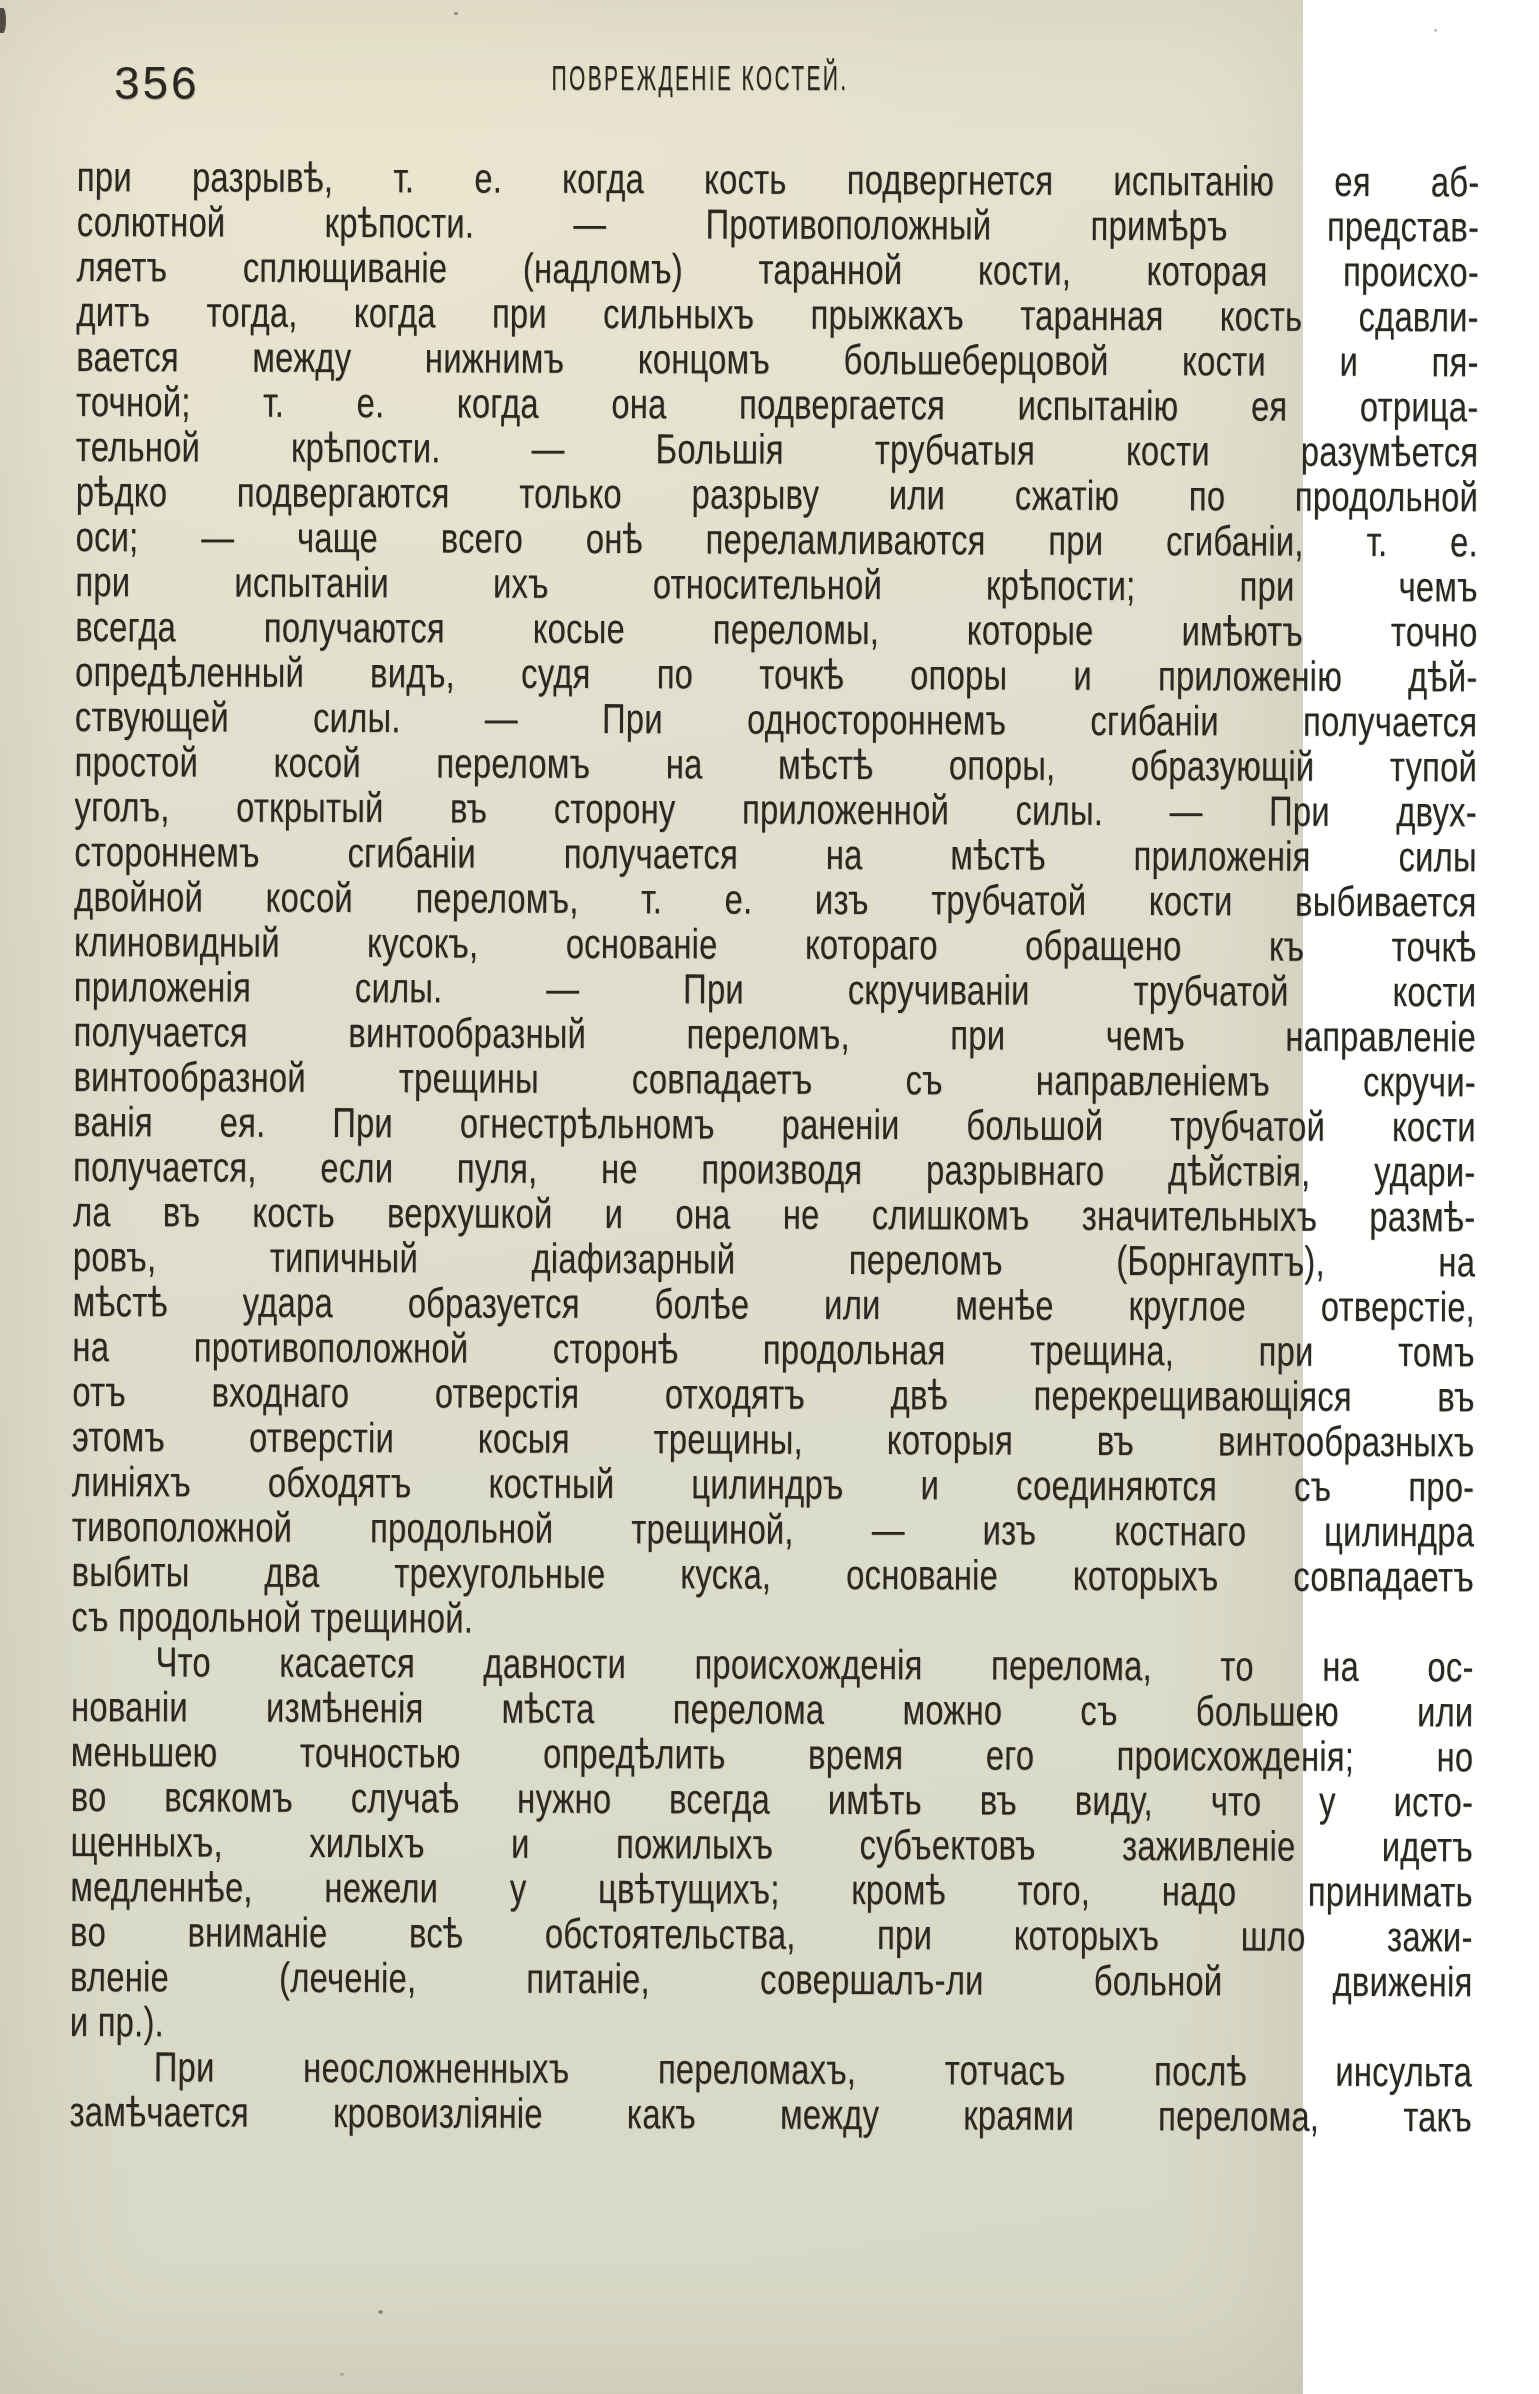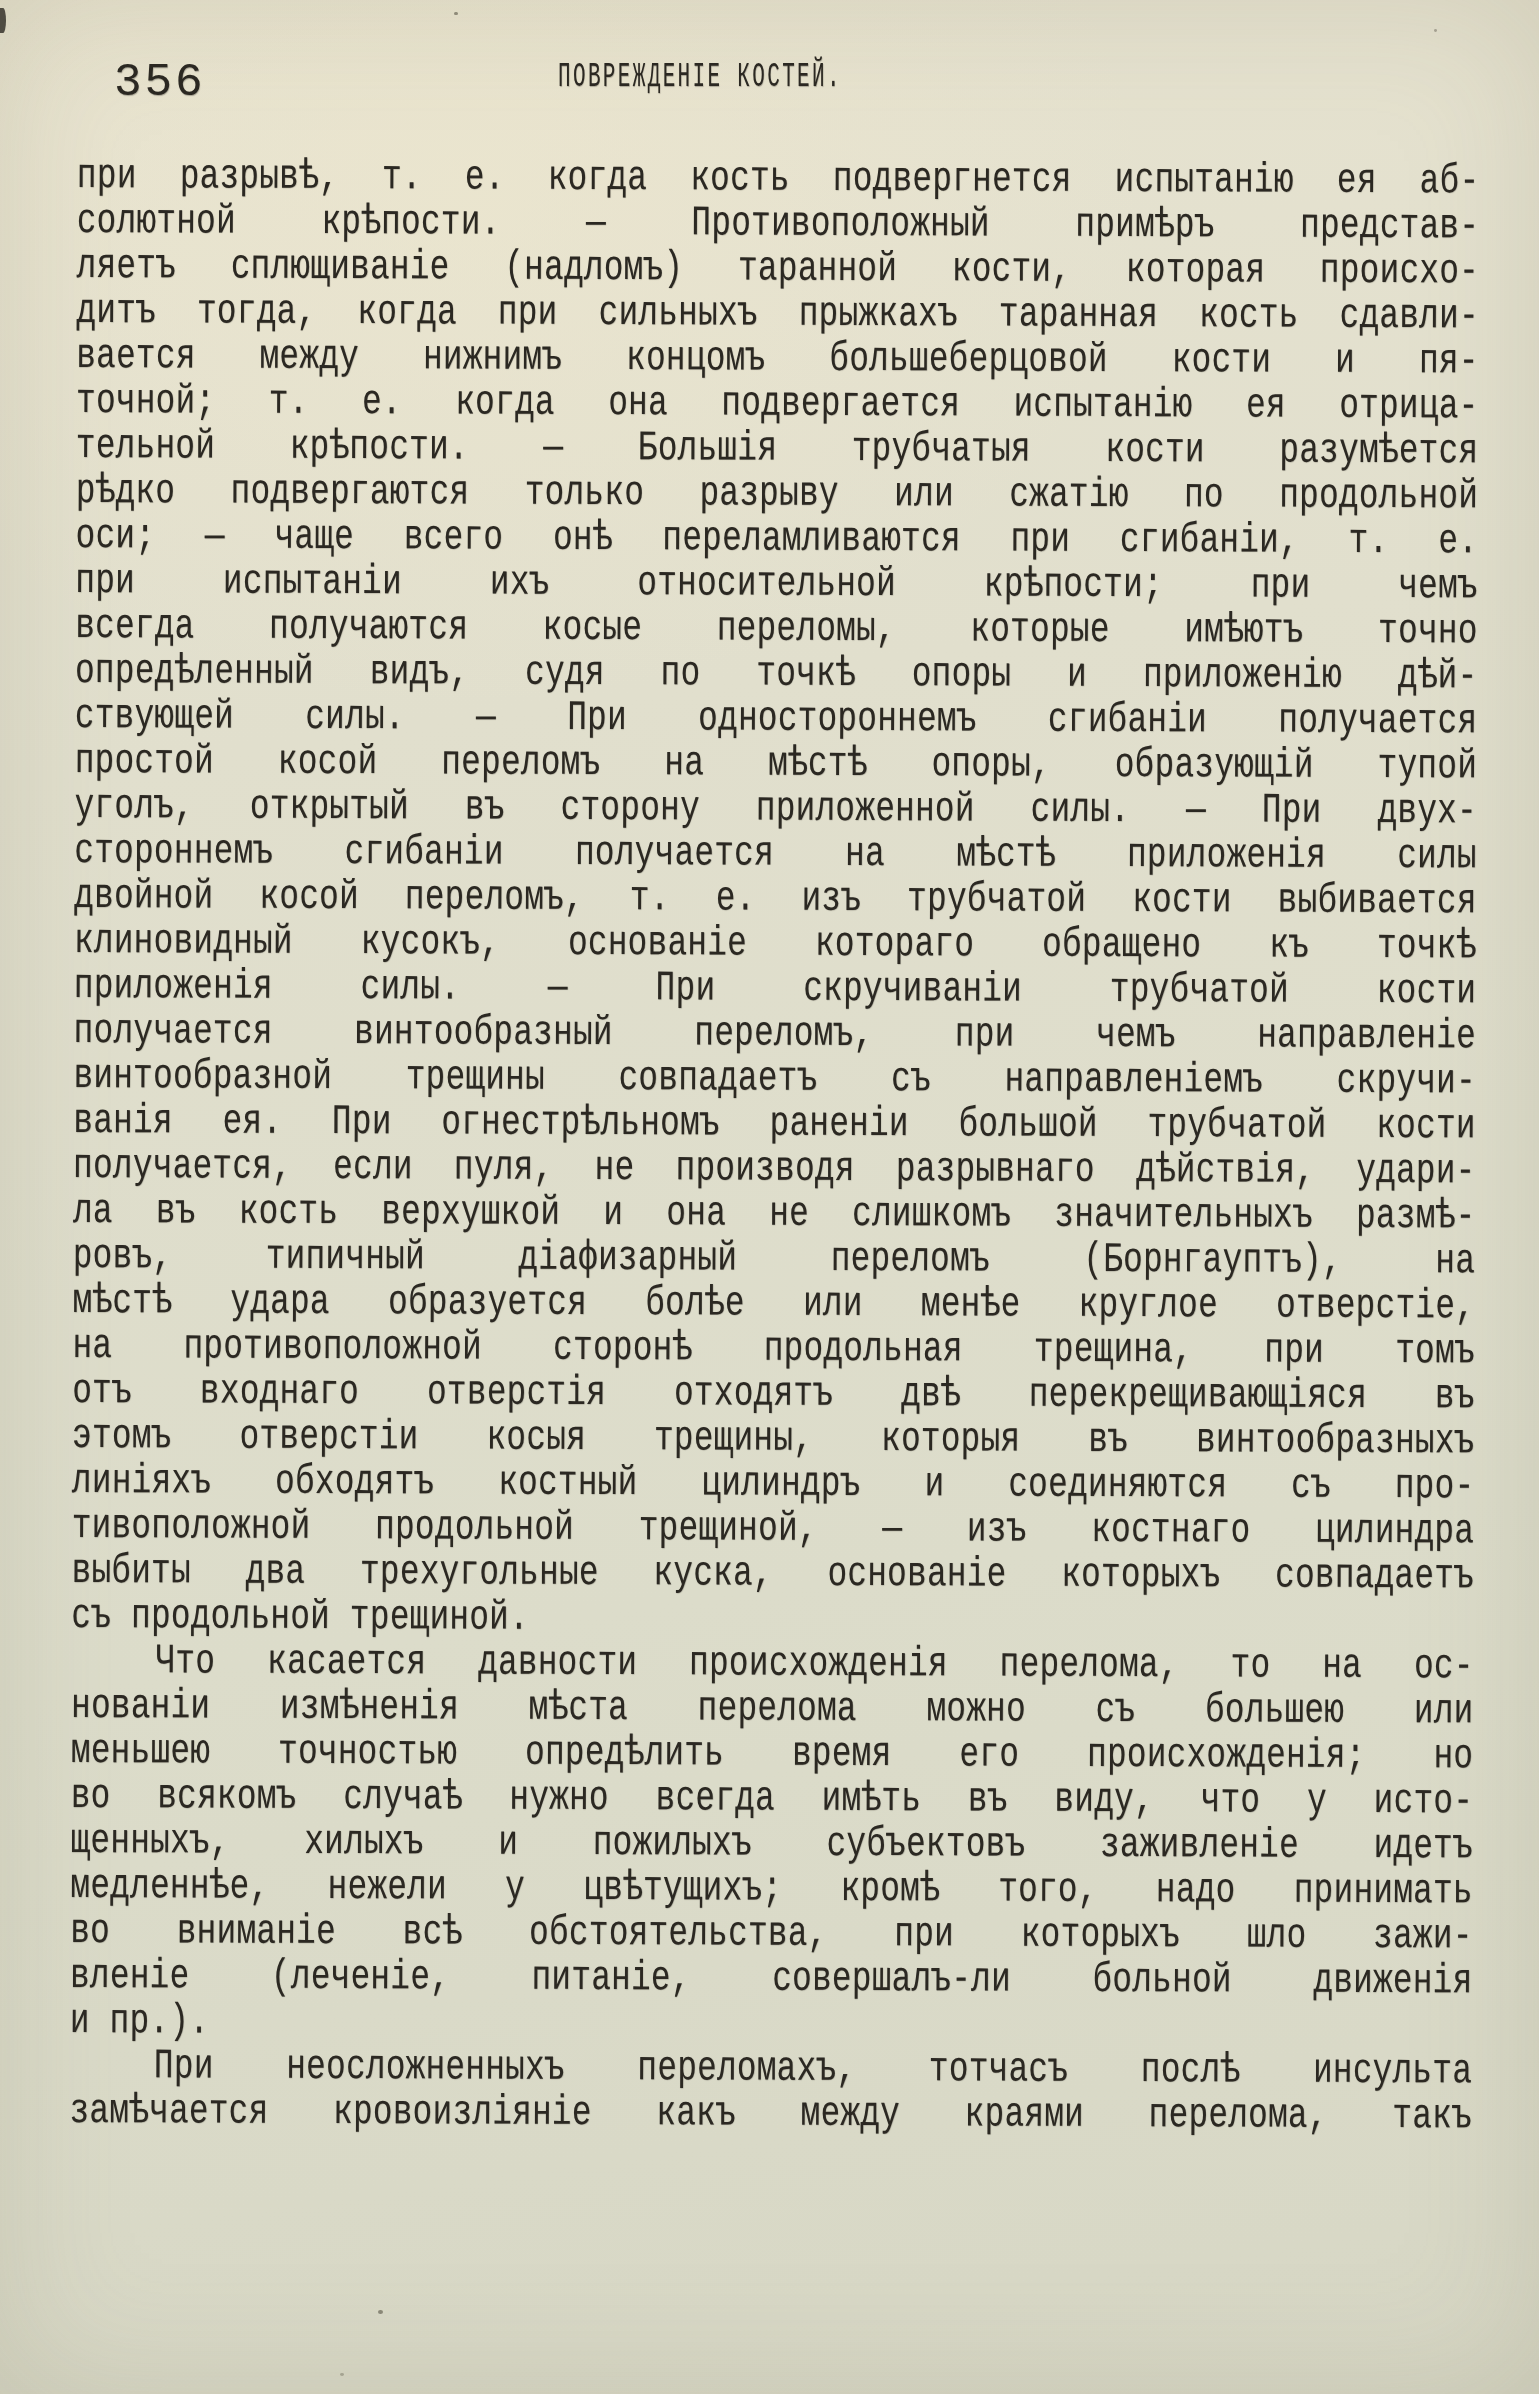--- a/index.html
+++ b/index.html
@@ -4,27 +4,27 @@
 <style>
   html, body {
     margin: 0;
     padding: 0;
     width: 1539px;
     height: 2394px;
     overflow: hidden;
   }
   .page {
     position: relative;
-    width: 1539px;
+    width: 1303px;
     height: 2394px;
     background:
       radial-gradient(ellipse 1159px 869px at 30% 8%, rgba(238,231,206,0.55), rgba(238,231,206,0) 60%),
       linear-gradient(172deg, #e7e3d0 0%, #e1dfcd 30%, #dcdcca 65%, #d7d7c5 100%);
     box-shadow: inset 0 0 135px rgba(118,112,84,0.18);
-    font-family: Liberation Mono, monospace;
+    font-family: Liberation Sans, sans-serif;
     color: #2b2822;
   }
   .page-number {
     position: absolute;
     left: 114px;
     top: 60px;
     font-size: 46px;
     line-height: 1;
     letter-spacing: 2.9px;
     text-shadow: 0.6px 0.6px 1px rgba(43,40,34,0.35);

